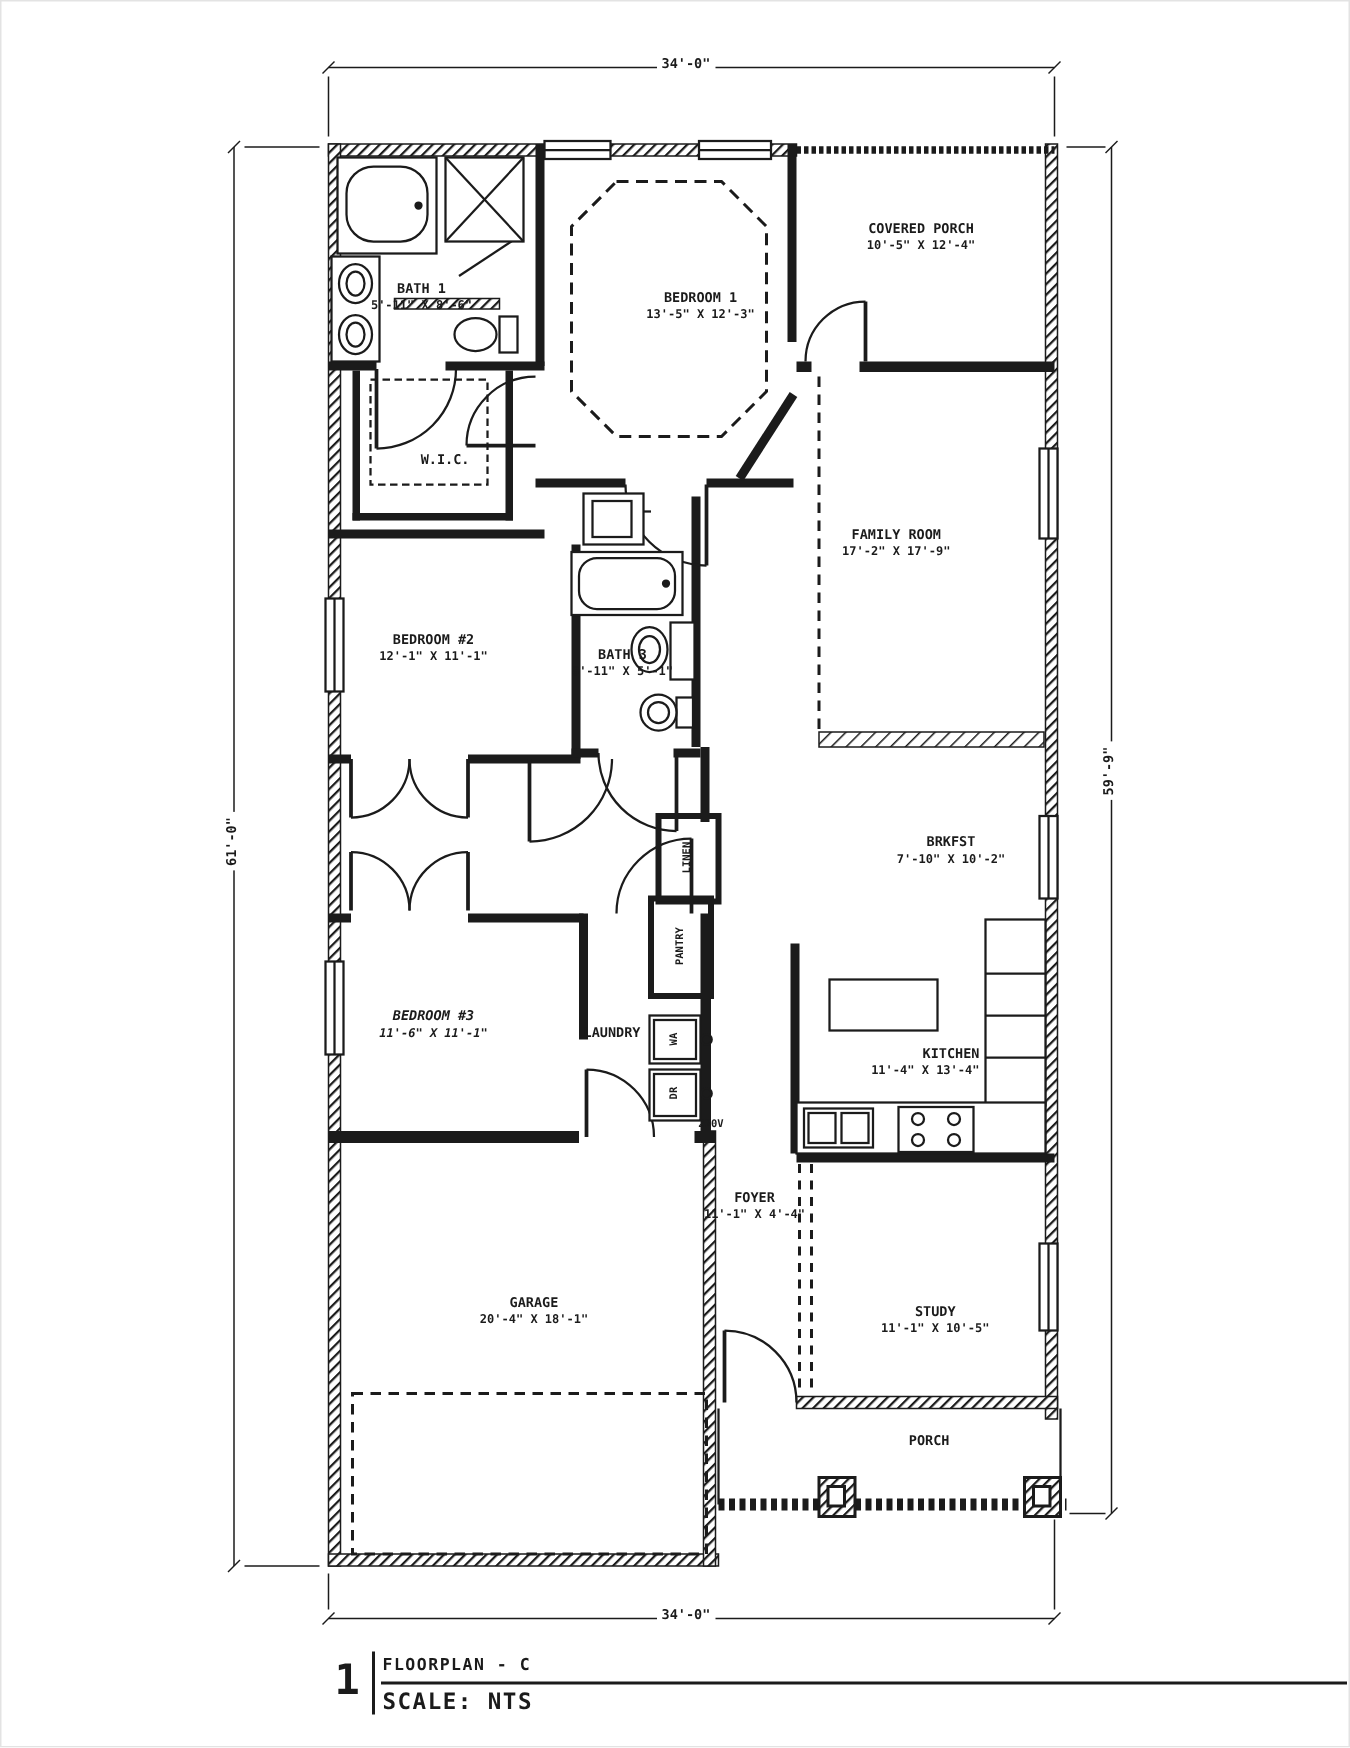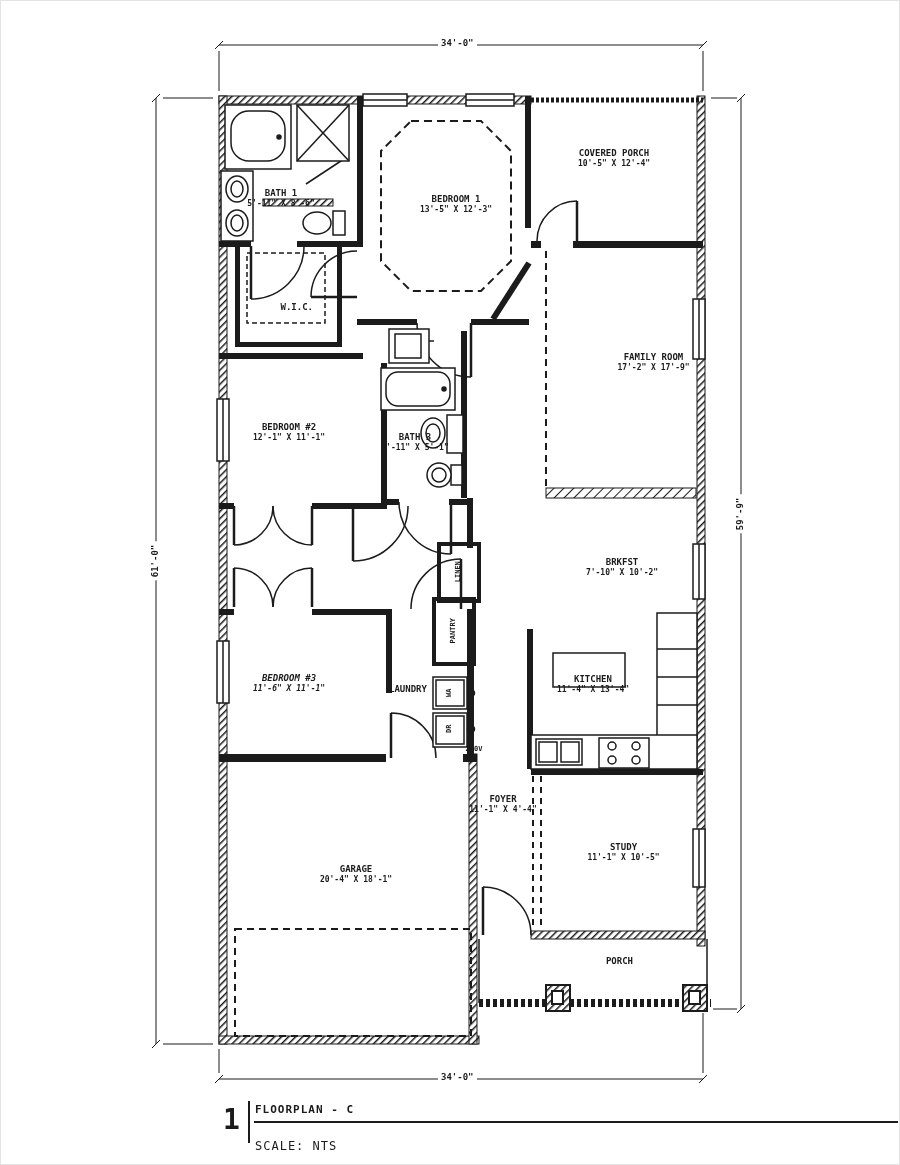--- a/index.html
+++ b/index.html
@@ -20,21 +20,21 @@
   .dimlbl{
     position:absolute;font-size:9px;font-weight:bold;background:#ffffff;
     padding:0 3px;white-space:nowrap;
   }
   .tiny{font-size:7px;}
   #title-block{position:absolute;left:222px;top:1098px;width:675px;height:50px;}
   #sheet-number{position:absolute;left:0px;top:4px;font-size:28px;font-weight:bold;}
   #tb-vline{position:absolute;left:25px;top:2px;width:2px;height:42px;background:#1b1b1b;}
   #tb-title{position:absolute;left:32px;top:4px;font-size:11px;font-weight:bold;letter-spacing:1px;}
   #tb-rule{position:absolute;left:31px;top:22px;width:644px;height:2px;background:#1b1b1b;}
-  #tb-scale{position:absolute;left:32px;top:40px;font-size:12px;font-weight:normal;letter-spacing:1px;}
+  #tb-scale{position:absolute;left:32px;top:26px;font-size:15px;font-weight:bold;letter-spacing:1px;}
 </style>
 </head>
 <body>
 
 <div id="sheet">
 
   <svg id="plan-svg" width="900" height="1165" viewBox="0 0 900 1165">
     <defs>
       <pattern id="wallhatch" width="5" height="5" patternUnits="userSpaceOnUse" patternTransform="rotate(45)">
         <rect width="5" height="5" fill="#ffffff"></rect>
@@ -323,70 +323,70 @@
   <div class="dimlbl vert" style="left:135px;top:555px;">61'-0"</div>
   <div class="dimlbl vert" style="left:720px;top:508px;">59'-9"</div>
 
   <div class="lbl" style="left:230px;top:186px;width:100px;">
     <span class="rname">BATH 1</span>
     <span class="dims">5'-11" X 8'-6"</span>
   </div>
   <div class="lbl" style="left:262px;top:300px;width:50px;text-align:right;">
     <span class="rname">W.I.C.</span>
   </div>
-  <div class="lbl" style="left:395px;top:192px;width:120px;">
+  <div class="lbl" style="left:406px;top:192px;width:120px;">
     <span class="rname">BEDROOM 1</span>
     <span class="dims">13'-5" X 12'-3"</span>
   </div>
   <div class="lbl" style="left:548px;top:146px;width:130px;">
     <span class="rname">COVERED PORCH</span>
     <span class="dims">10'-5" X 12'-4"</span>
   </div>
-  <div class="lbl" style="left:590px;top:350px;width:125px;">
+  <div class="lbl" style="left:534px;top:350px;width:125px;">
     <span class="rname">FAMILY ROOM</span>
     <span class="dims">17'-2" X 17'-9"</span>
   </div>
   <div class="lbl" style="left:228px;top:420px;width:120px;">
     <span class="rname">BEDROOM #2</span>
     <span class="dims">12'-1" X 11'-1"</span>
   </div>
   <div class="lbl" style="left:378px;top:430px;width:72px;">
     <span class="rname">BATH 3</span>
     <span class="dims">8'-11" X 5'-1"</span>
   </div>
-  <div class="lbl" style="left:561px;top:555px;width:120px;">
+  <div class="lbl" style="left:573px;top:555px;width:120px;">
     <span class="rname">BRKFST</span>
     <span class="dims">7'-10" X 10'-2"</span>
   </div>
   <div class="lbl vert tiny" style="left:433px;top:566px;width:50px;">
     <span class="rname">LINEN</span>
   </div>
   <div class="lbl vert tiny" style="left:428px;top:625px;width:50px;">
     <span class="rname">PANTRY</span>
   </div>
   <div class="lbl" style="left:228px;top:671px;width:120px;font-style:italic;">
     <span class="rname">BEDROOM #3</span>
     <span class="dims">11'-6" X 11'-1"</span>
   </div>
   <div class="lbl" style="left:372px;top:682px;width:70px;">
     <span class="rname">LAUNDRY</span>
   </div>
-  <div class="lbl" style="left:532px;top:672px;width:120px;">
+  <div class="lbl" style="left:532px;top:696px;width:120px;text-align:right;">
     <span class="rname">KITCHEN</span>
     <span class="dims">11'-4" X 13'-4"</span>
   </div>
   <div class="lbl" style="left:295px;top:862px;width:120px;">
     <span class="rname">GARAGE</span>
     <span class="dims">20'-4" X 18'-1"</span>
   </div>
   <div class="lbl" style="left:466px;top:792px;width:72px;">
     <span class="rname">FOYER</span>
     <span class="dims">11'-1" X 4'-4"</span>
   </div>
-  <div class="lbl" style="left:560px;top:840px;width:125px;">
+  <div class="lbl" style="left:560px;top:868px;width:125px;">
     <span class="rname">STUDY</span>
     <span class="dims">11'-1" X 10'-5"</span>
   </div>
   <div class="lbl" style="left:552px;top:954px;width:80px;text-align:right;">
     <span class="rname">PORCH</span>
   </div>
 
   <div class="lbl vert tiny" style="left:424px;top:687px;width:50px;">WA</div>
   <div class="lbl vert tiny" style="left:424px;top:723px;width:50px;">DR</div>
   <div class="lbl tiny" style="left:456px;top:744px;width:34px;">220V</div>

